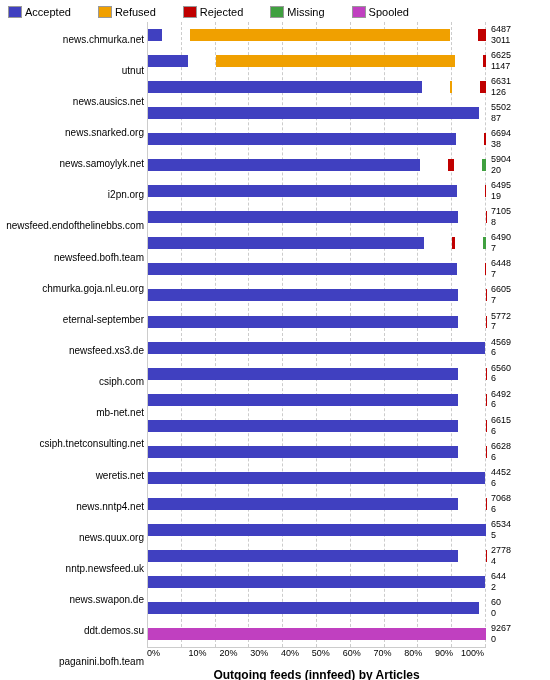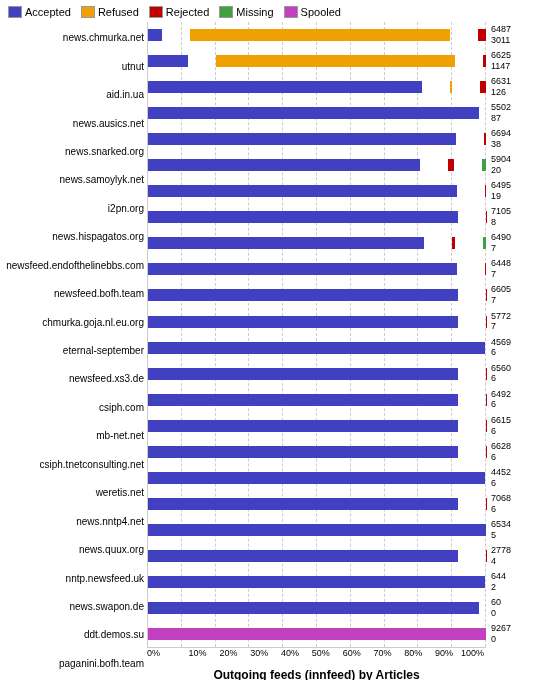--- a/index.html
+++ b/index.html
@@ -15,21 +15,21 @@
       width: 550px;
       height: 680px;
       display: flex;
       flex-direction: column;
       padding: 4px 2px 2px 2px;
     }
     .legend {
       display: flex;
       flex-direction: row;
       align-items: center;
-      gap: 10px;
+      gap: 27px;
       padding: 2px 6px 4px 6px;
       flex-wrap: nowrap;
     }
     .legend-item {
       display: flex;
       align-items: center;
       gap: 3px;
       white-space: nowrap;
     }
     .legend-color {
@@ -179,26 +179,24 @@
       <div class="legend-item">
         <span class="legend-color" style="background: rgb(192, 64, 192);"></span>
         <span class="legend-label">Spooled</span>
       </div>
     </div>
 
   <div class="chart-area">
     <div class="y-labels">
     <div class="y-label">news.chmurka.net</div>
         <div class="y-label">utnut</div>
-        <div class="y-label">aid.in.ua</div>
         <div class="y-label">news.ausics.net</div>
         <div class="y-label">news.snarked.org</div>
         <div class="y-label">news.samoylyk.net</div>
         <div class="y-label">i2pn.org</div>
-        <div class="y-label">news.hispagatos.org</div>
         <div class="y-label">newsfeed.endofthelinebbs.com</div>
         <div class="y-label">newsfeed.bofh.team</div>
         <div class="y-label">chmurka.goja.nl.eu.org</div>
         <div class="y-label">eternal-september</div>
         <div class="y-label">newsfeed.xs3.de</div>
         <div class="y-label">csiph.com</div>
         <div class="y-label">mb-net.net</div>
         <div class="y-label">csiph.tnetconsulting.net</div>
         <div class="y-label">weretis.net</div>
         <div class="y-label">news.nntp4.net</div>

